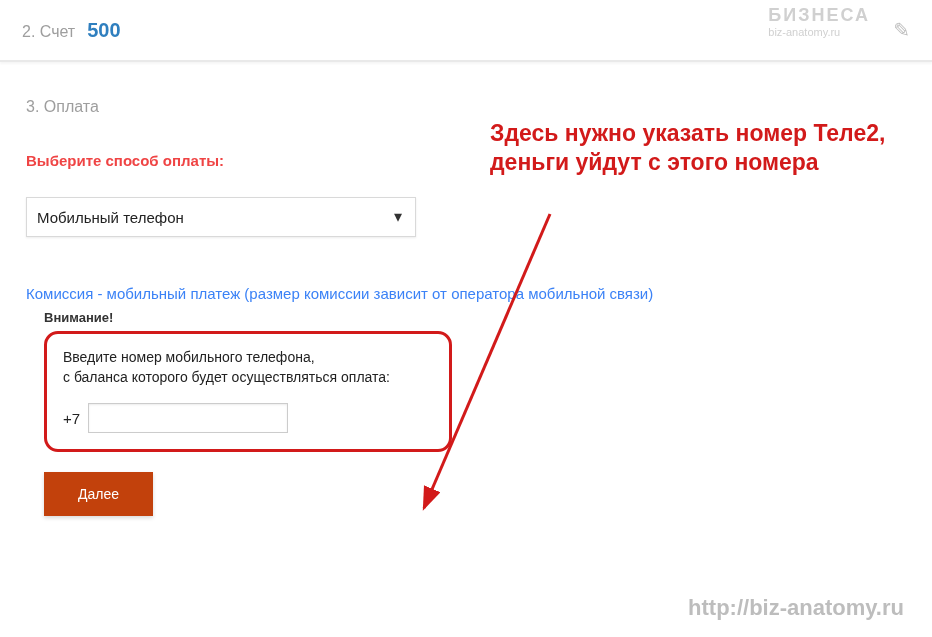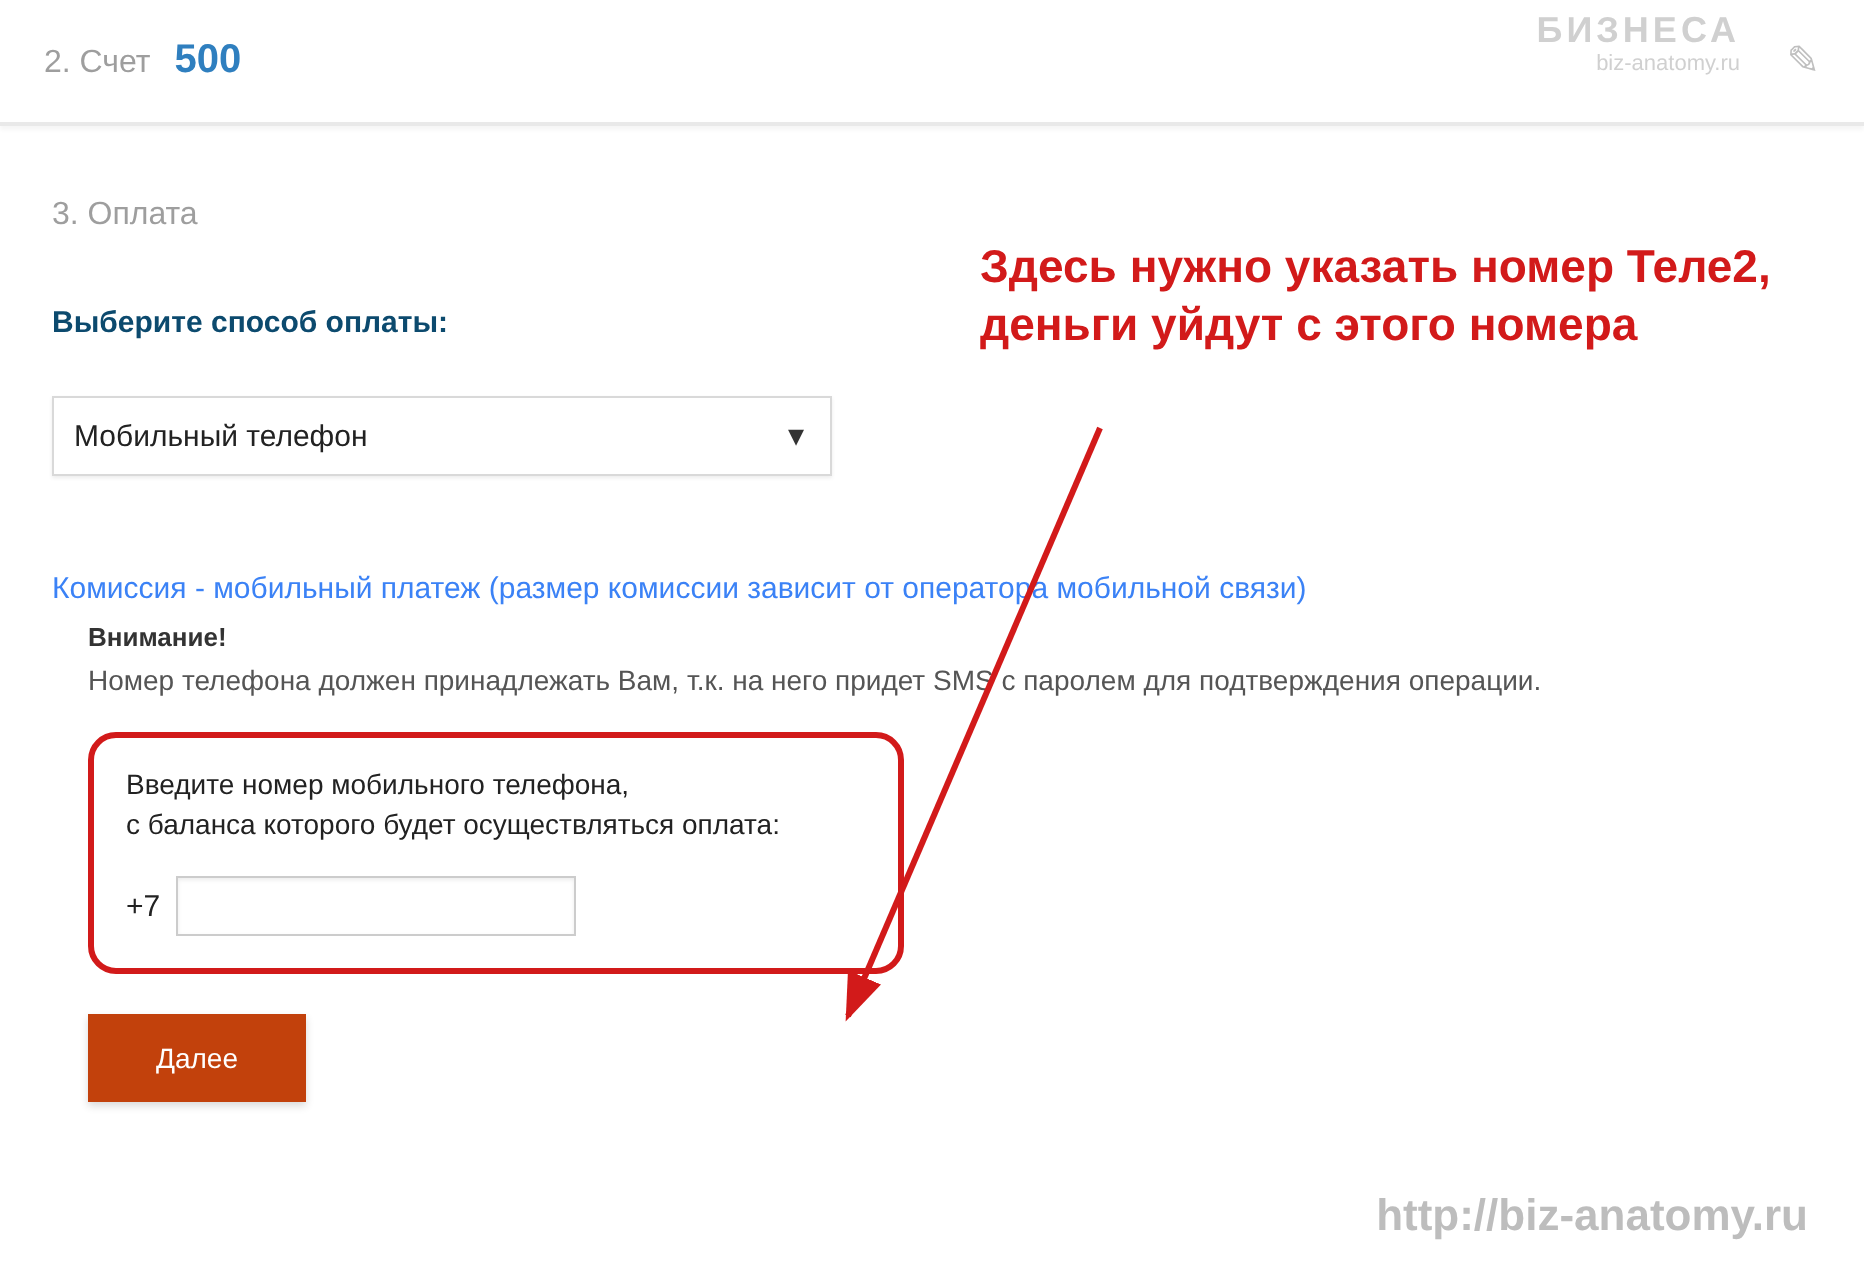--- a/index.html
+++ b/index.html
@@ -11,45 +11,45 @@
     position: relative;
     overflow: hidden;
   }
   .step-bar {
     background: #ffffff;
     border-bottom: 2px solid #e9e9e9;
     padding: 18px 22px 18px 22px;
     margin: 0 0 6px 0;
     box-shadow: 0 2px 2px rgba(0,0,0,0.04);
     display: flex;
-    align-items: center;
+    align-items: flex-end;
     justify-content: space-between;
   }
   .step-left { display: flex; align-items: baseline; gap: 12px; }
   .step-number { color: #9e9e9e; font-size: 16px; }
   .step-amount { color: #2f7fbf; font-size: 20px; font-weight: 600; }
   .edit-icon { color: #bfbfbf; font-size: 20px; cursor: pointer; }
   .watermark-logo {
     position: absolute;
     right: 62px;
     top: 6px;
     color: #d0d0d0;
     font-size: 11px;
-    text-align: right;
+    text-align: left;
     line-height: 1.1;
     pointer-events: none;
   }
   .watermark-logo .logo-top { font-size: 18px; letter-spacing: 2px; font-weight: 700; }
   .content {
     background: #ffffff;
     padding: 30px 26px 10px 26px;
     position: relative;
   }
   .step3-title { color: #9e9e9e; font-size: 16px; margin-bottom: 36px; }
-  .choose-label { color: #0c4a6e; font-size: 15px; font-weight: 600; margin-bottom: 28px; }
+  .choose-label { color: #ef4444; font-size: 15px; font-weight: 600; margin-bottom: 28px; }
   .select-wrap {
     width: 390px;
     position: relative;
     margin-bottom: 48px;
   }
   select.payment-method {
     width: 100%;
     height: 40px;
     font-size: 15px;
     color: #222;
@@ -155,21 +155,20 @@
   <div class="select-wrap">
     <select class="payment-method">
       <option>Мобильный телефон</option>
     </select>
   </div>
 
   <div class="fee-line">Комиссия - мобильный платеж (размер комиссии зависит от оператора мобильной связи)</div>
 
   <div class="inner-block">
     <div class="warn-title">Внимание!</div>
-    <div class="warn-text">Номер телефона должен принадлежать Вам, т.к. на него придет SMS с паролем для подтверждения операции.</div>
 
     <div class="phone-box">
       <div class="phone-label" style="white-space: pre-line;">Введите номер мобильного телефона,
 с баланса которого будет осуществляться оплата:</div>
       <div class="phone-row">
         <span class="prefix">+7</span>
         <input type="text" class="phone-input" value="" style="">
       </div>
     </div>
   </div>

